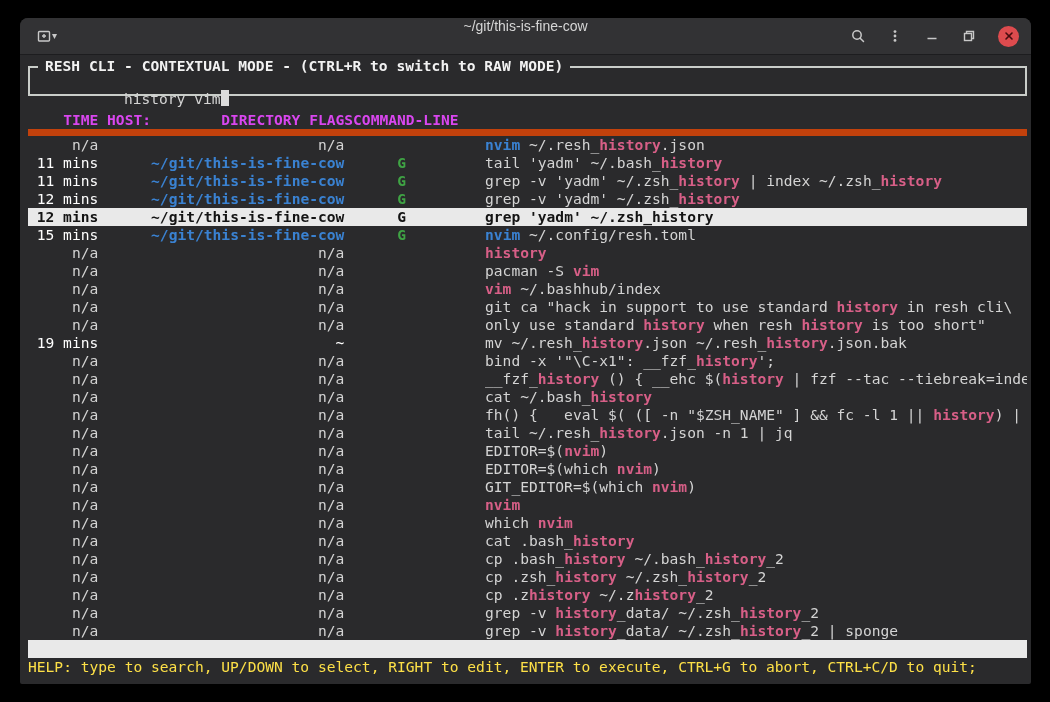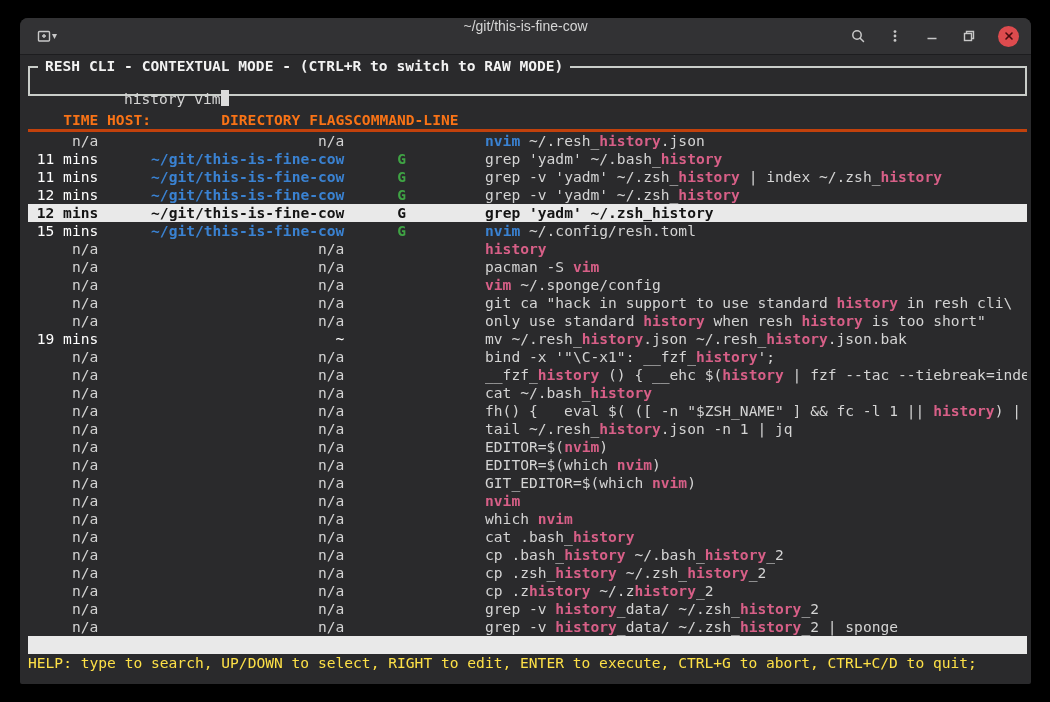--- a/index.html
+++ b/index.html
@@ -19,22 +19,22 @@
              display:flex;align-items:center;justify-content:center;}
   
   .term{height:629px;box-sizing:border-box;padding:0 4px 0 8px;
         font:14.6px/18px "DejaVu Sans Mono",monospace;color:var(--text,#d4d4d4);overflow:hidden;}
   .search-box{position:relative;margin-top:11px;border:2px solid #c9cdc9;padding:4px 6px;}
   .box-title{position:absolute;top:-11px;left:8px;background:var(--terminal_bg,#2a2a2c);
              padding:0 7px;font-weight:700;color:#f2f2f2;line-height:18px;white-space:pre;}
   .query-line{height:18px;white-space:pre;}
   .cursor{display:inline-block;width:1ch;height:16px;background:#dcdcdc;vertical-align:-2px;}
   
-  .thead{display:flex;margin-top:15px;height:18px;font-weight:700;color:#f97316;
-         border-bottom:3px solid #c2410c;}
+  .thead{display:flex;margin-top:15px;height:18px;font-weight:700;color:#d946ef;
+         border-bottom:7px solid #c2410c;}
   .trow{display:flex;height:18px;gap:44px;}
   .col-time{flex:0 0 8ch;text-align:right;white-space:pre;}
   .col-host{flex:0 0 22ch;margin-left:1ch;text-align:right;white-space:pre;}
   .col-host.head{display:flex;justify-content:space-between;text-align:right;}
   .col-flags{flex:0 0 5ch;margin-left:1ch;white-space:pre;}
   .col-cmd{flex:1 1 auto;white-space:pre;overflow:hidden;}
   .d{color:var(--text,#d4d4d4);}
   .dim{color:var(--text,#d4d4d4);}
   .strong{color:var(--bright_text,#ffffff);font-weight:400;}
   .host{color:var(--path_blue,#3a82d2);font-weight:700;}
@@ -122,21 +122,21 @@
           <div class="trow">
             <span class="col-time dim">n/a</span>
             <span class="col-host dim">n/a</span>
             <span class="col-flags flag"></span>
             <span class="col-cmd"><span class="b">nvim</span><span class="d"> ~/.resh_</span><span class="m">history</span><span class="d">.json</span></span>
           </div>
           <div class="trow">
             <span class="col-time strong">11 mins</span>
             <span class="col-host host">~/git/this-is-fine-cow</span>
             <span class="col-flags flag">G</span>
-            <span class="col-cmd"><span class="d">grep 'yadm' ~/.bash_</span><span class="m">history</span></span>
+            <span class="col-cmd"><span class="d">tail 'yadm' ~/.bash_</span><span class="m">history</span></span>
           </div>
           <div class="trow">
             <span class="col-time strong">11 mins</span>
             <span class="col-host host">~/git/this-is-fine-cow</span>
             <span class="col-flags flag">G</span>
             <span class="col-cmd"><span class="d">grep -v 'yadm' ~/.zsh_</span><span class="m">history</span><span class="d"> | index ~/.zsh_</span><span class="m">history</span></span>
           </div>
           <div class="trow">
             <span class="col-time strong">12 mins</span>
             <span class="col-host host">~/git/this-is-fine-cow</span>
@@ -164,21 +164,21 @@
           <div class="trow">
             <span class="col-time dim">n/a</span>
             <span class="col-host dim">n/a</span>
             <span class="col-flags flag"></span>
             <span class="col-cmd"><span class="d">pacman -S </span><span class="m">vim</span></span>
           </div>
           <div class="trow">
             <span class="col-time dim">n/a</span>
             <span class="col-host dim">n/a</span>
             <span class="col-flags flag"></span>
-            <span class="col-cmd"><span class="m">vim</span><span class="d"> ~/.sponge/config</span></span>
+            <span class="col-cmd"><span class="m">vim</span><span class="d"> ~/.bashhub/index</span></span>
           </div>
           <div class="trow">
             <span class="col-time dim">n/a</span>
             <span class="col-host dim">n/a</span>
             <span class="col-flags flag"></span>
             <span class="col-cmd"><span class="d">git ca "hack in support to use standard </span><span class="m">history</span><span class="d"> in resh cli\</span></span>
           </div>
           <div class="trow">
             <span class="col-time dim">n/a</span>
             <span class="col-host dim">n/a</span>

